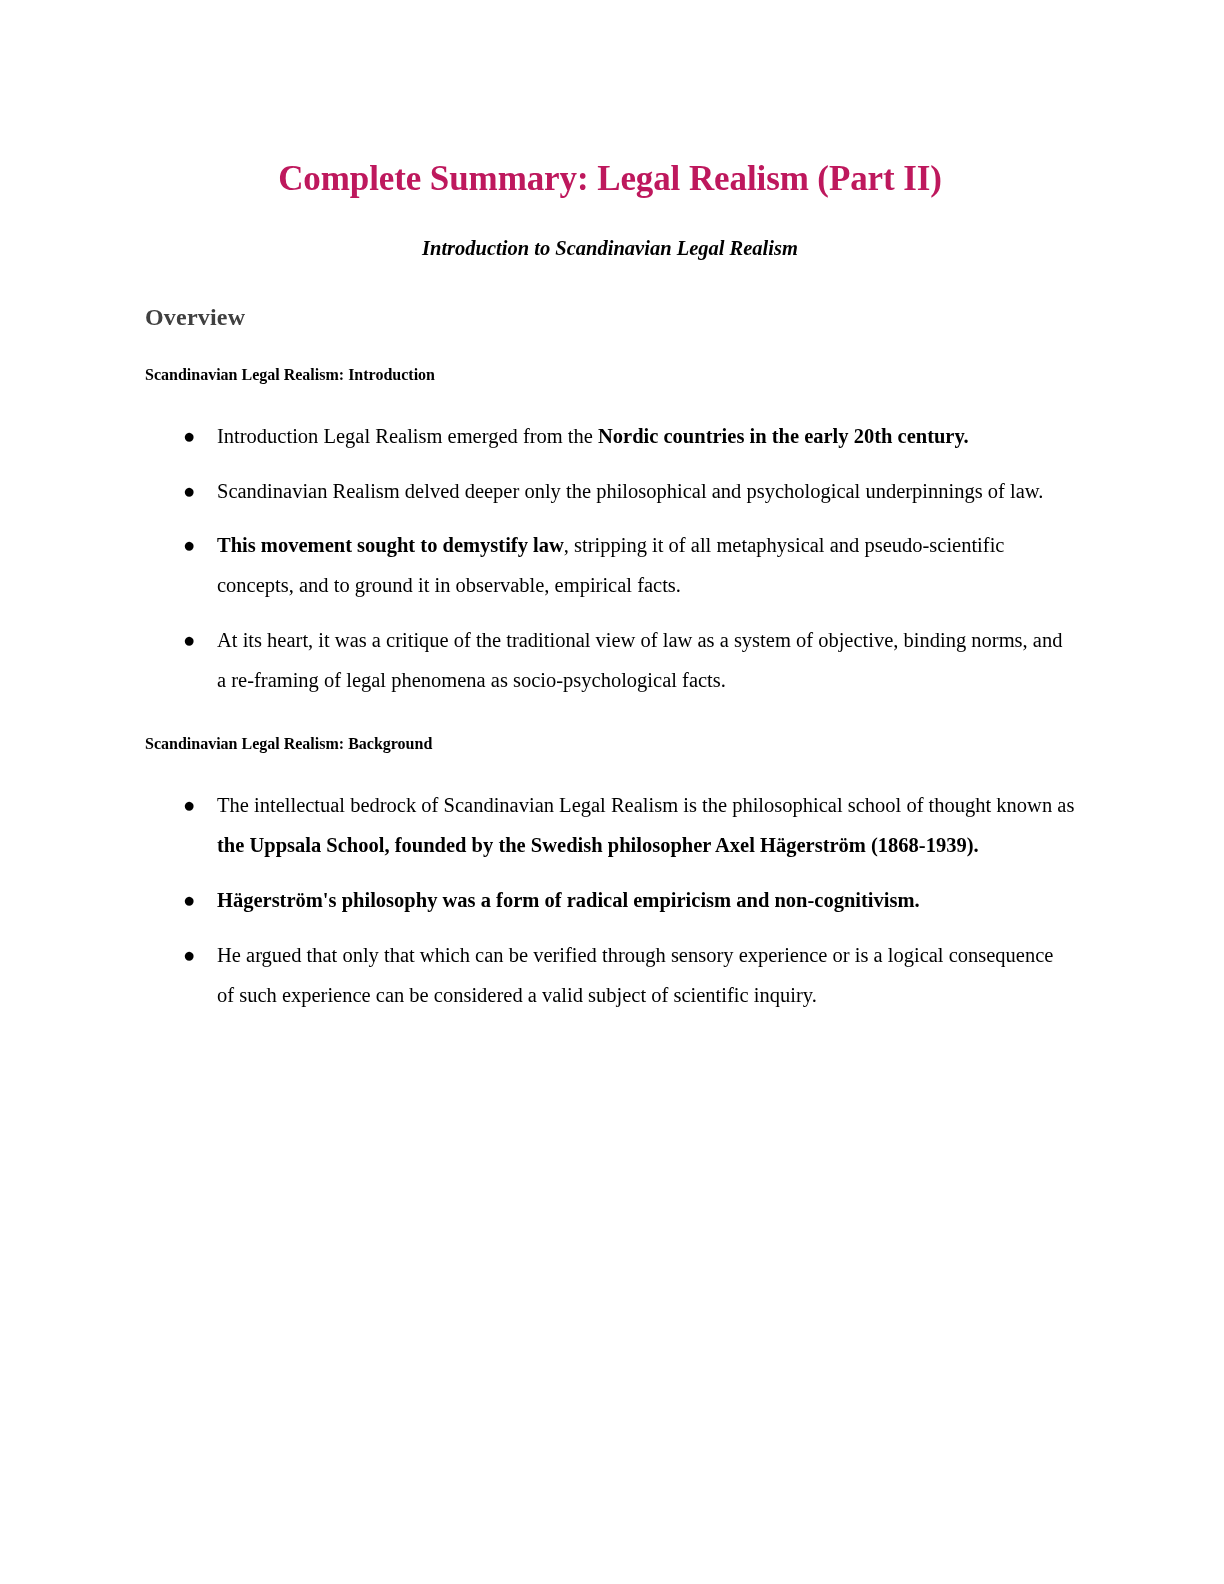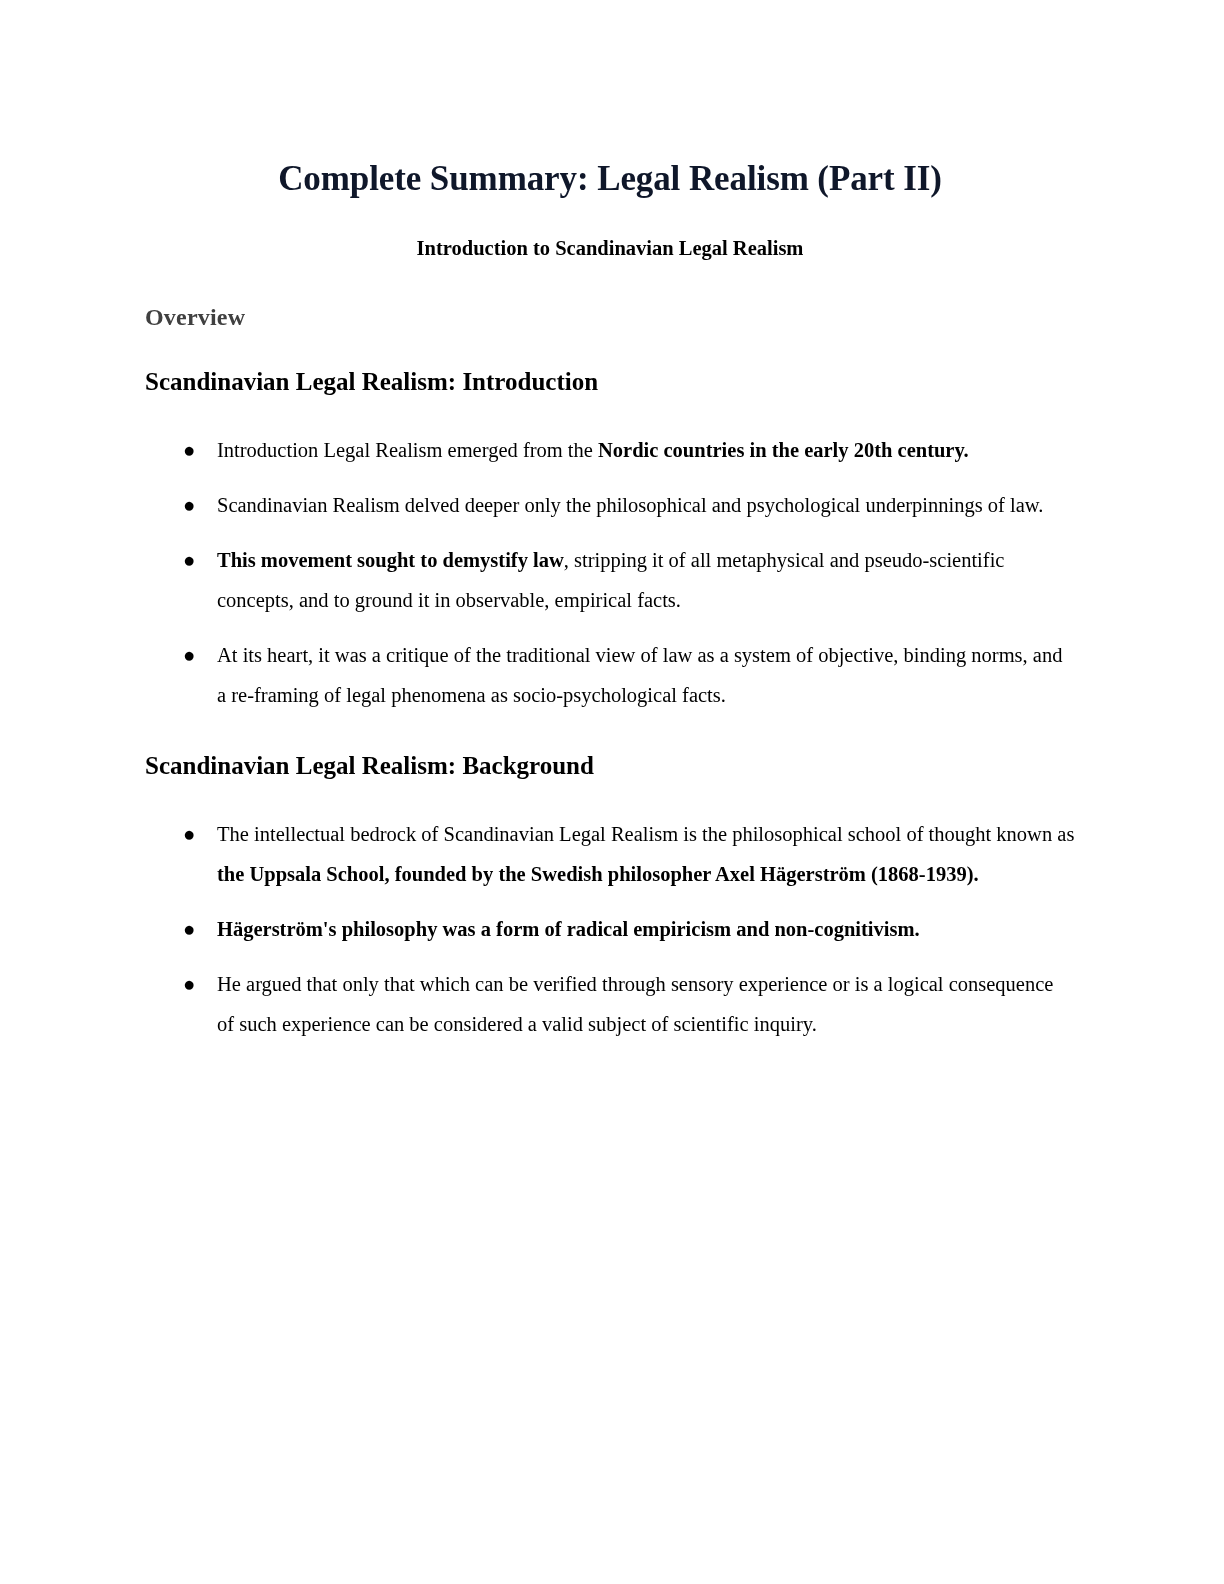--- a/index.html
+++ b/index.html
@@ -33,29 +33,30 @@
   }
 
   .doc-title {
     margin: 0;
     padding-top: 158px;
     font-size: 35px;
     line-height: 1.18;
     font-weight: bold;
     text-align: center;
     letter-spacing: -0.1px;
-    color: #0f172a;
+    color: #be185d;
   }
 
   .doc-subtitle {
     margin: 0;
     padding-top: 36px;
     font-size: 20.5px;
     line-height: 1.3;
     font-weight: bold;
+    font-style: italic;
     text-align: center;
     color: #000000;
   }
 
   .section-heading {
     margin: 0;
     padding-top: 40px;
     font-size: 24px;
     line-height: 1.25;
     font-weight: bold;
@@ -68,21 +69,21 @@
     padding-top: 26px;
     font-size: 20.5px;
     line-height: 1.95;
     color: #000000;
     text-align: left;
   }
 
   .sub-heading {
     margin: 0;
     padding-top: 30px;
-    font-size: 25px;
+    font-size: 16px;
     line-height: 1.6;
     font-weight: bold;
     color: #000000;
   }
 
   ul.bullets {
     list-style: none;
     margin: 0;
     padding: 0;
     padding-top: 14px;

